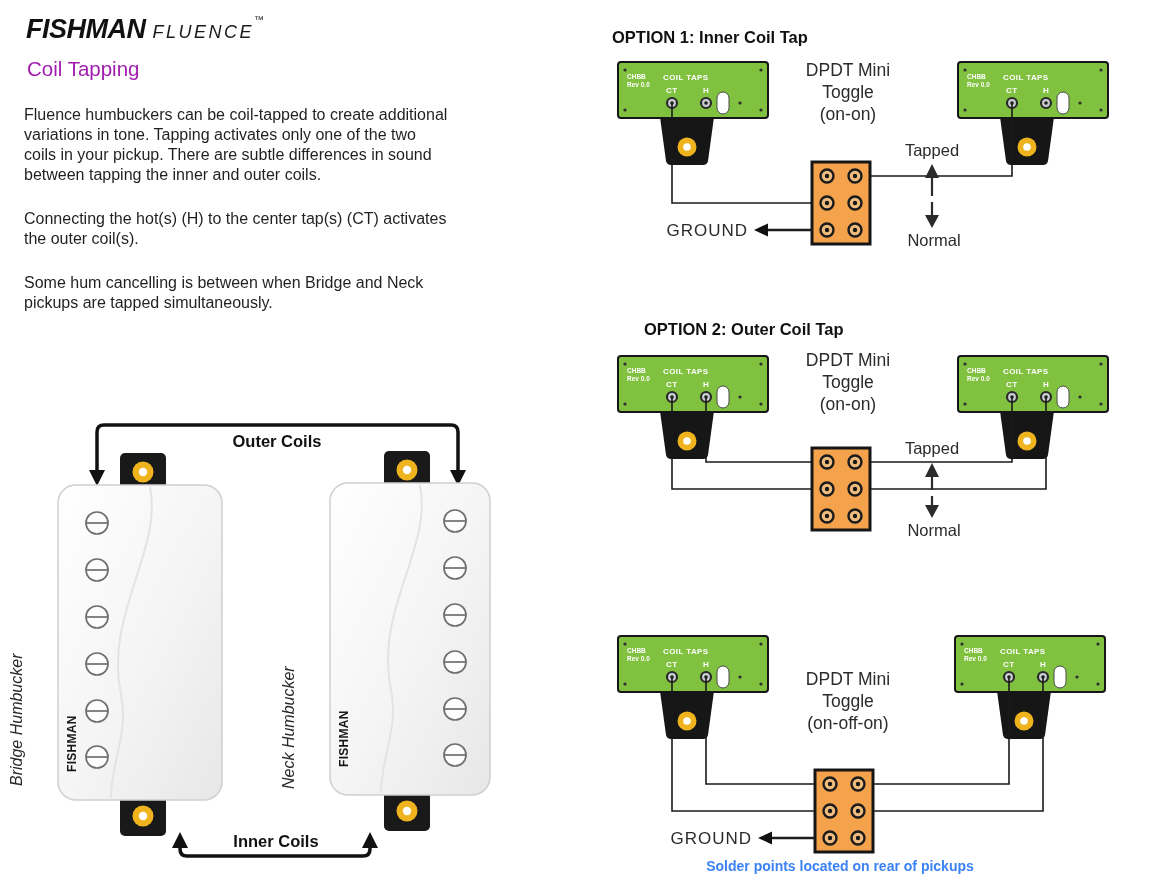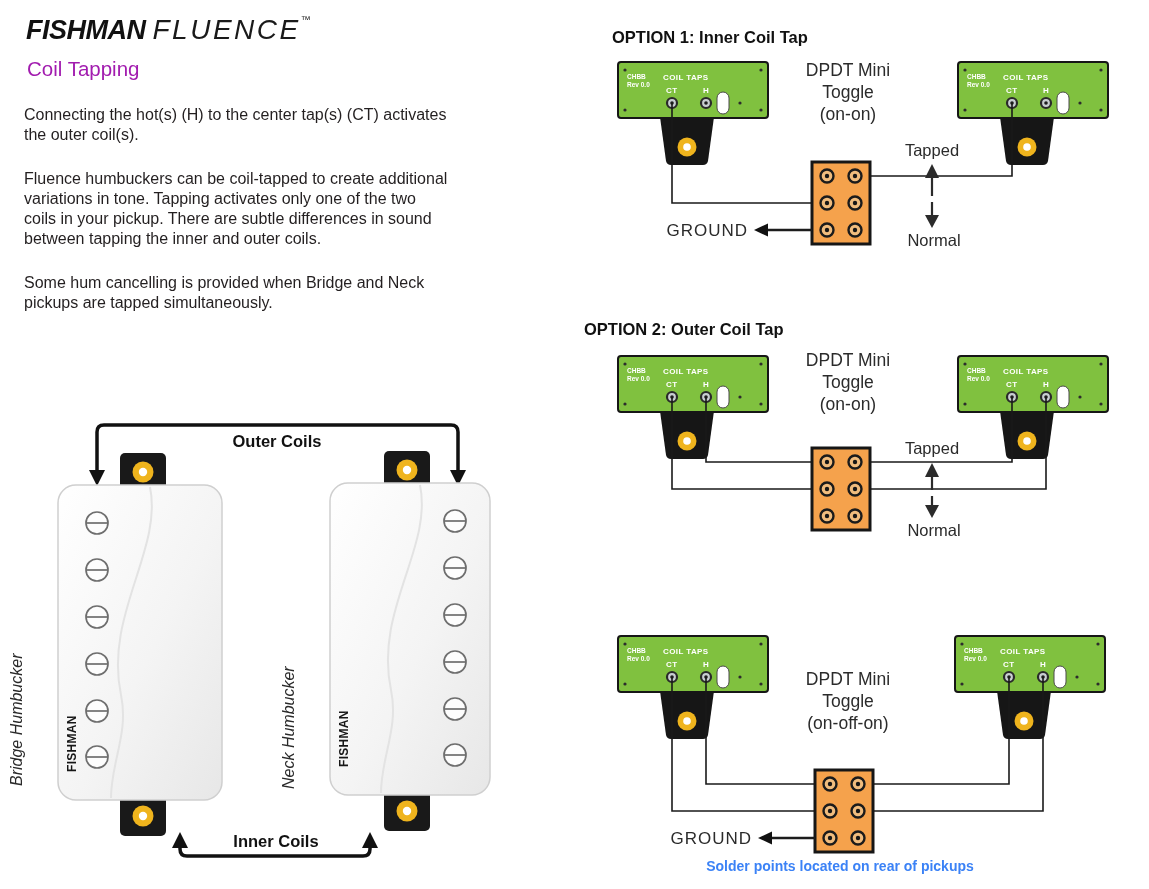--- a/index.html
+++ b/index.html
@@ -4,21 +4,21 @@
 <title>Fishman Fluence — Coil Tapping</title>
 <style>
   * { margin:0; padding:0; box-sizing:border-box; }
   html,body { background:#ffffff; }
   body { font-family:"Liberation Sans", sans-serif; color:#231f20; }
   .page { position:relative; width:1149px; height:889px; background:#ffffff; overflow:hidden; }
 
   
   .logo { position:absolute; left:26px; top:14px; white-space:nowrap; }
   .logo-fishman { font-style:italic; font-weight:900; font-size:27px; letter-spacing:-0.5px; color:#111; }
-  .logo-fluence { font-style:italic; font-weight:400; font-size:28px; letter-spacing:2.5px; margin-left:7px; color:#1a1a1a; }
+  .logo-fluence { font-style:italic; font-weight:400; font-size:18px; letter-spacing:2.5px; margin-left:7px; color:#1a1a1a; }
   .logo-tm { font-size:10px; vertical-align:top; color:#1a1a1a; }
   .page-title { position:absolute; left:27px; top:57px; font-size:20.5px; font-weight:400; color:#a21caf; }
 
   
   .intro { position:absolute; left:24px; top:105px; width:520px; }
   .intro p { font-size:16px; line-height:20px; margin-bottom:24px; white-space:pre-line; color:#231f20; }
 
   
   .option-heading { position:absolute; font-size:16.5px; font-weight:700; color:#111; white-space:nowrap; }
   .footer-note { position:absolute; left:600px; top:858px; width:480px; text-align:center;
@@ -119,27 +119,27 @@
       </g>
     </defs>
   </svg>
 
   <div class="logo">
     <span class="logo-fishman">FISHMAN</span><span class="logo-fluence">FLUENCE</span><span class="logo-tm">™</span>
   </div>
   <h1 class="page-title">Coil Tapping</h1>
 
   <div class="intro">
-    <p>Connecting the hot(s) (H) to the center tap(s) (CT) activates
-the outer coil(s).</p>
     <p>Fluence humbuckers can be coil-tapped to create additional
 variations in tone. Tapping activates only one of the two
 coils in your pickup. There are subtle differences in sound
 between tapping the inner and outer coils.</p>
-    <p>Some hum cancelling is provided when Bridge and Neck
+    <p>Connecting the hot(s) (H) to the center tap(s) (CT) activates
+the outer coil(s).</p>
+    <p>Some hum cancelling is between when Bridge and Neck
 pickups are tapped simultaneously.</p>
   </div>
 
   <svg class="pickup-svg" style="left:0; top:410px;" width="560" height="479" viewBox="0 0 560 479">
 
     <g>
       <path class="bracket" d="M97 62 L97 22 Q97 15 104 15 L451 15 Q458 15 458 22 L458 62"></path>
       <polygon class="arrowhead" points="97,76 89,60 105,60"></polygon>
       <polygon class="arrowhead" points="458,76 450,60 466,60"></polygon>
       <text class="bold-label" x="277" y="37" text-anchor="middle">Outer Coils</text>
@@ -210,21 +210,21 @@
     <g>
       <text class="pos-label" x="332" y="106" text-anchor="middle">Tapped</text>
       <polygon class="pos-arrowhead" points="332,114 325,128 339,128"></polygon>
       <path class="pos-arrow-line" d="M332 128 L332 146"></path>
       <path class="pos-arrow-line" d="M332 152 L332 165"></path>
       <polygon class="pos-arrowhead" points="332,178 325,165 339,165"></polygon>
       <text class="pos-label" x="334" y="196" text-anchor="middle">Normal</text>
     </g>
   </svg>
 
-  <div class="option-heading" style="left:584px; top:320px;">OPTION 2: Outer Coil Tap</div>
+  <div class="option-heading" style="left:644px; top:320px;">OPTION 2: Outer Coil Tap</div>
   <svg class="opt-svg" style="left:600px; top:342px;" width="549" height="228" viewBox="0 0 549 228">
     <use href="#pcb-proto" xlink:href="#pcb-proto" x="18" y="14"></use>
     <use href="#pcb-proto" xlink:href="#pcb-proto" x="358" y="14"></use>
     <text class="dpdt" x="248" y="24" text-anchor="middle">DPDT Mini</text>
     <text class="dpdt" x="248" y="46" text-anchor="middle">Toggle</text>
     <text class="dpdt" x="248" y="68" text-anchor="middle">(on-on)</text>
     <path class="wire" d="M106 55 L106 120 L225 120"></path>
     <path class="wire" d="M72 55 L72 147 L225 147"></path>
     <path class="wire" d="M412 55 L412 120 L257 120"></path>
     <path class="wire" d="M446 55 L446 147 L257 147"></path>

